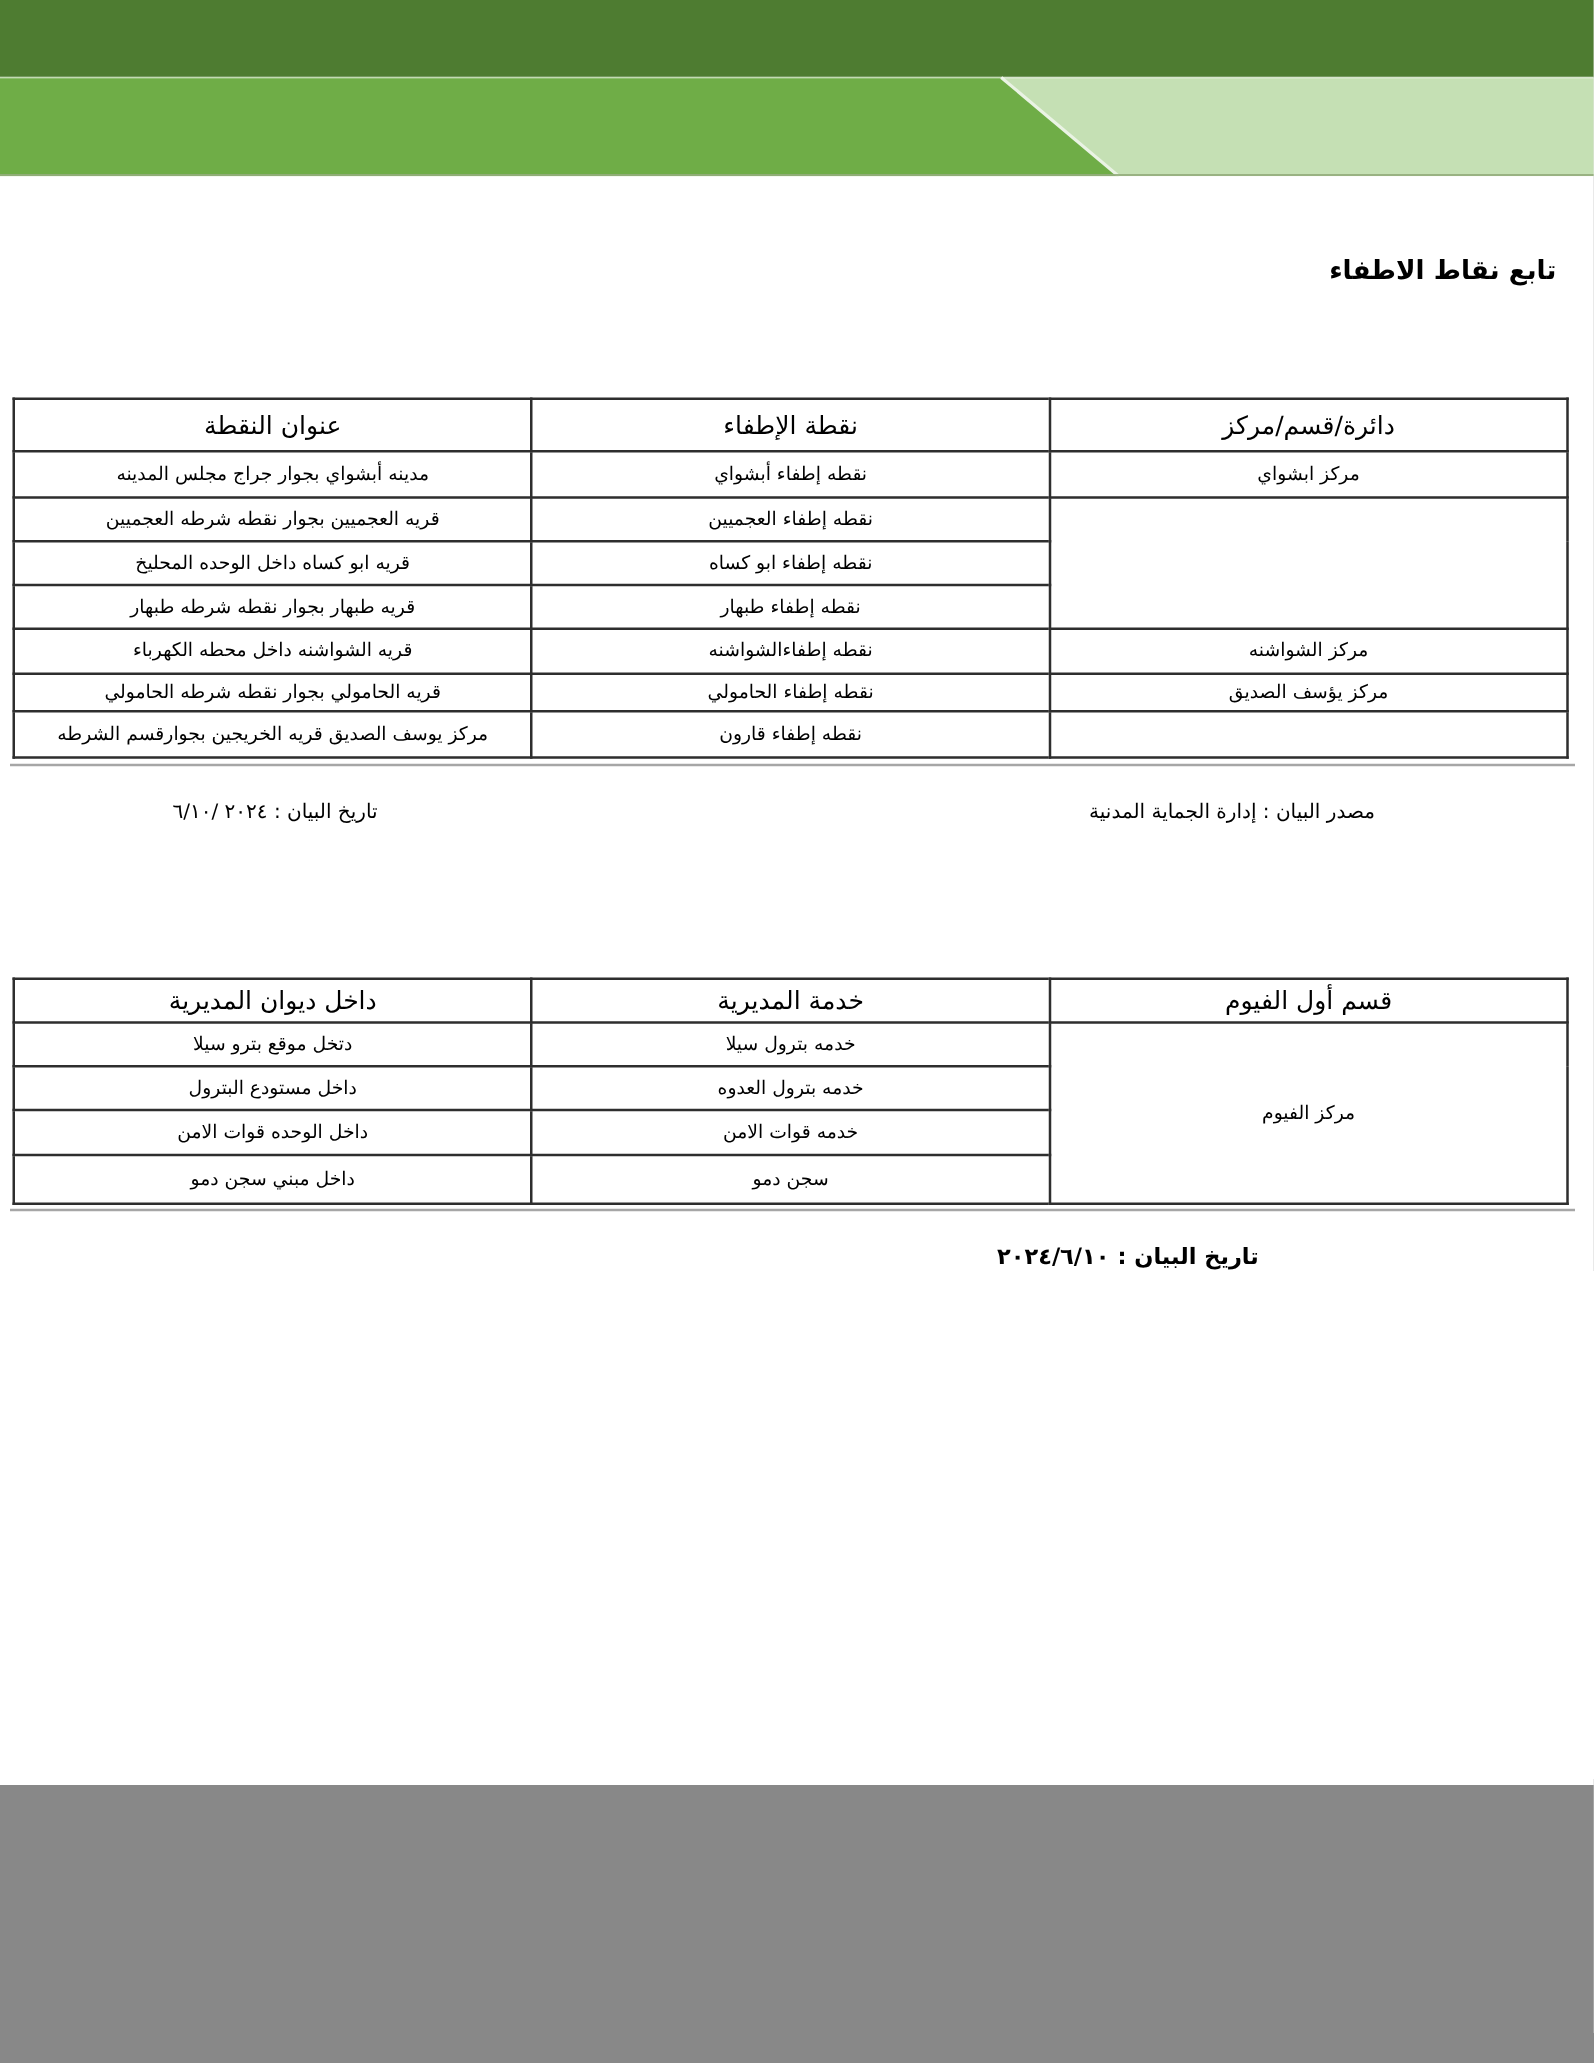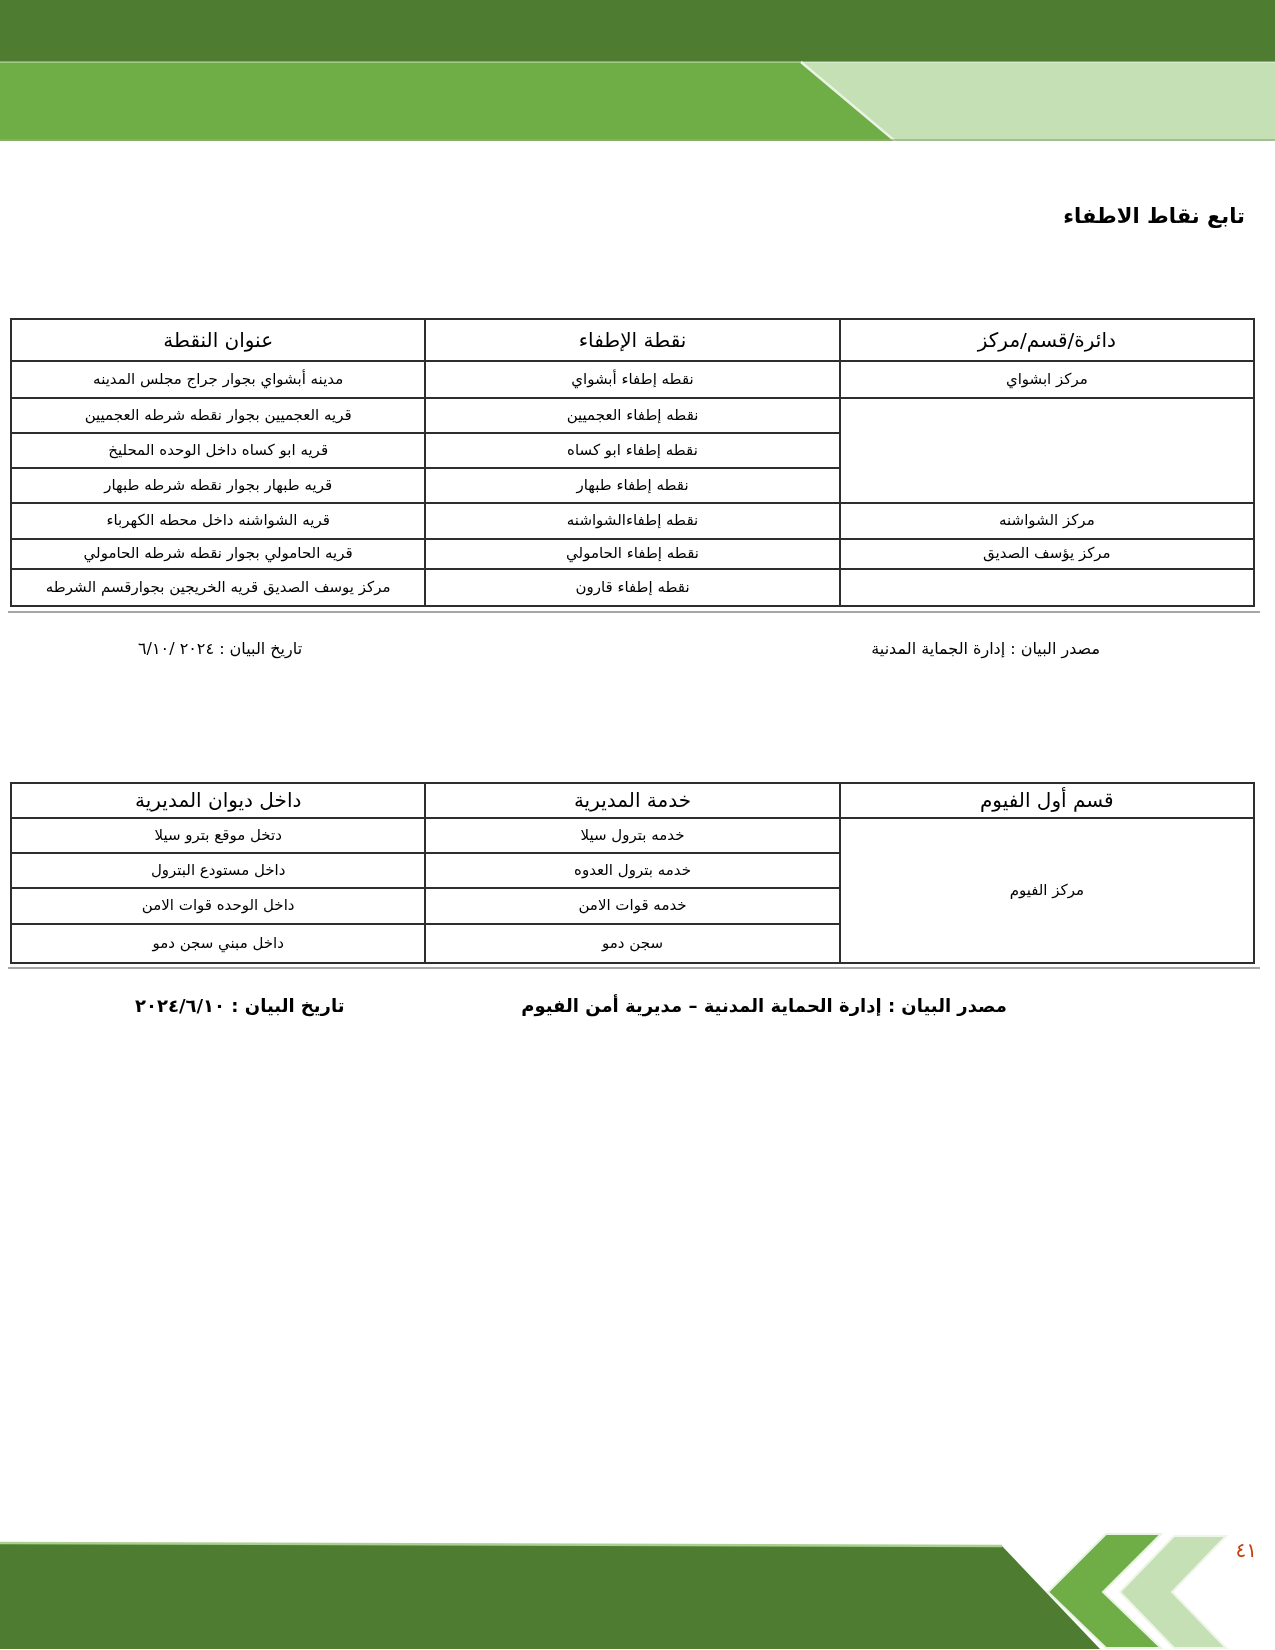--- a/index.html
+++ b/index.html
@@ -1,19 +1,19 @@
 <!DOCTYPE html>
 <html lang="ar"><head>
 <meta charset="utf-8">
 <style>
   * { box-sizing: border-box; }
   body { margin: 0; background: #888; }
   .page {
     position: relative;
-    width: 1275px; height: 1650px;
+    width: 1275px; height: 1428px;
     background: #ffffff;
     margin: 0 auto;
     overflow: hidden;
     direction: rtl;
     font-family: "DejaVu Sans", sans-serif;
     color: #000;
   }
   .hdr-svg, .ftr-svg { position: absolute; left: 0; display: block; }
   .hdr-svg { top: 0; }
   .ftr-svg { top: 1500px; }
@@ -190,21 +190,20 @@
         </tr>
         <tr>
           <td>سجن دمو</td>
           <td>داخل مبني سجن دمو</td>
         </tr>
       </tbody>
     </table>
   <div id="underline2" class="table-underline"></div>
 
   <div id="source-row-2" class="source-row">
-    <span>مصدر البيان : إدارة الحماية المدنية – مديرية أمن الفيوم</span>
     <span class="date-part">
       <span>تاريخ البيان :</span>
       <span dir="ltr">٢٠٢٤/٦/١٠</span>
     </span>
   </div>
 
   <svg class="ftr-svg" width="1275" height="150" viewBox="0 0 150 150" preserveAspectRatio="none" style="width:1275px;height:150px">
   </svg>
   <svg class="ftr-svg" width="1275" height="150" viewBox="0 0 1275 150">
     <polygon points="0,43 1002,46 1100,149 0,149" fill="#4e7c31"></polygon>

